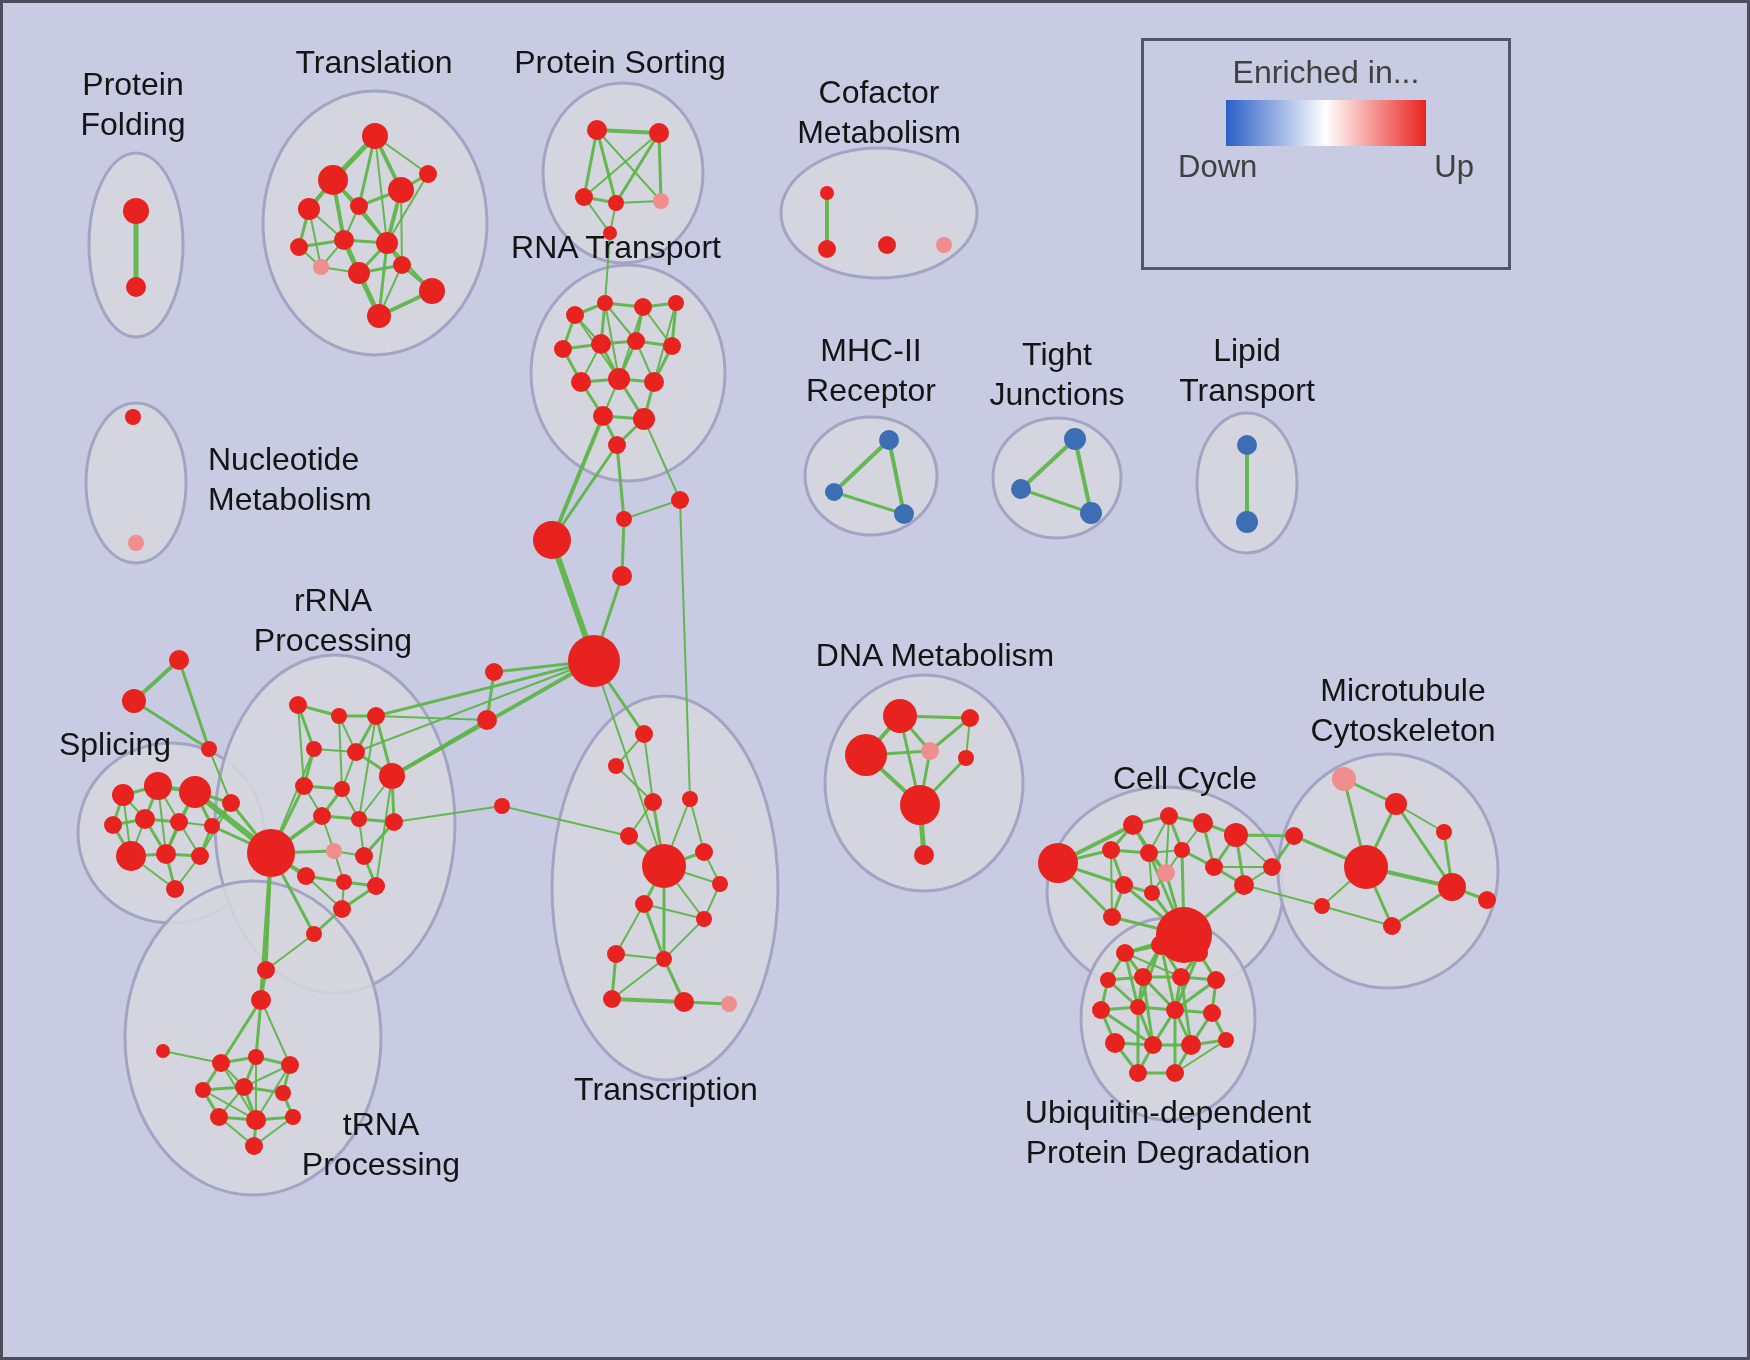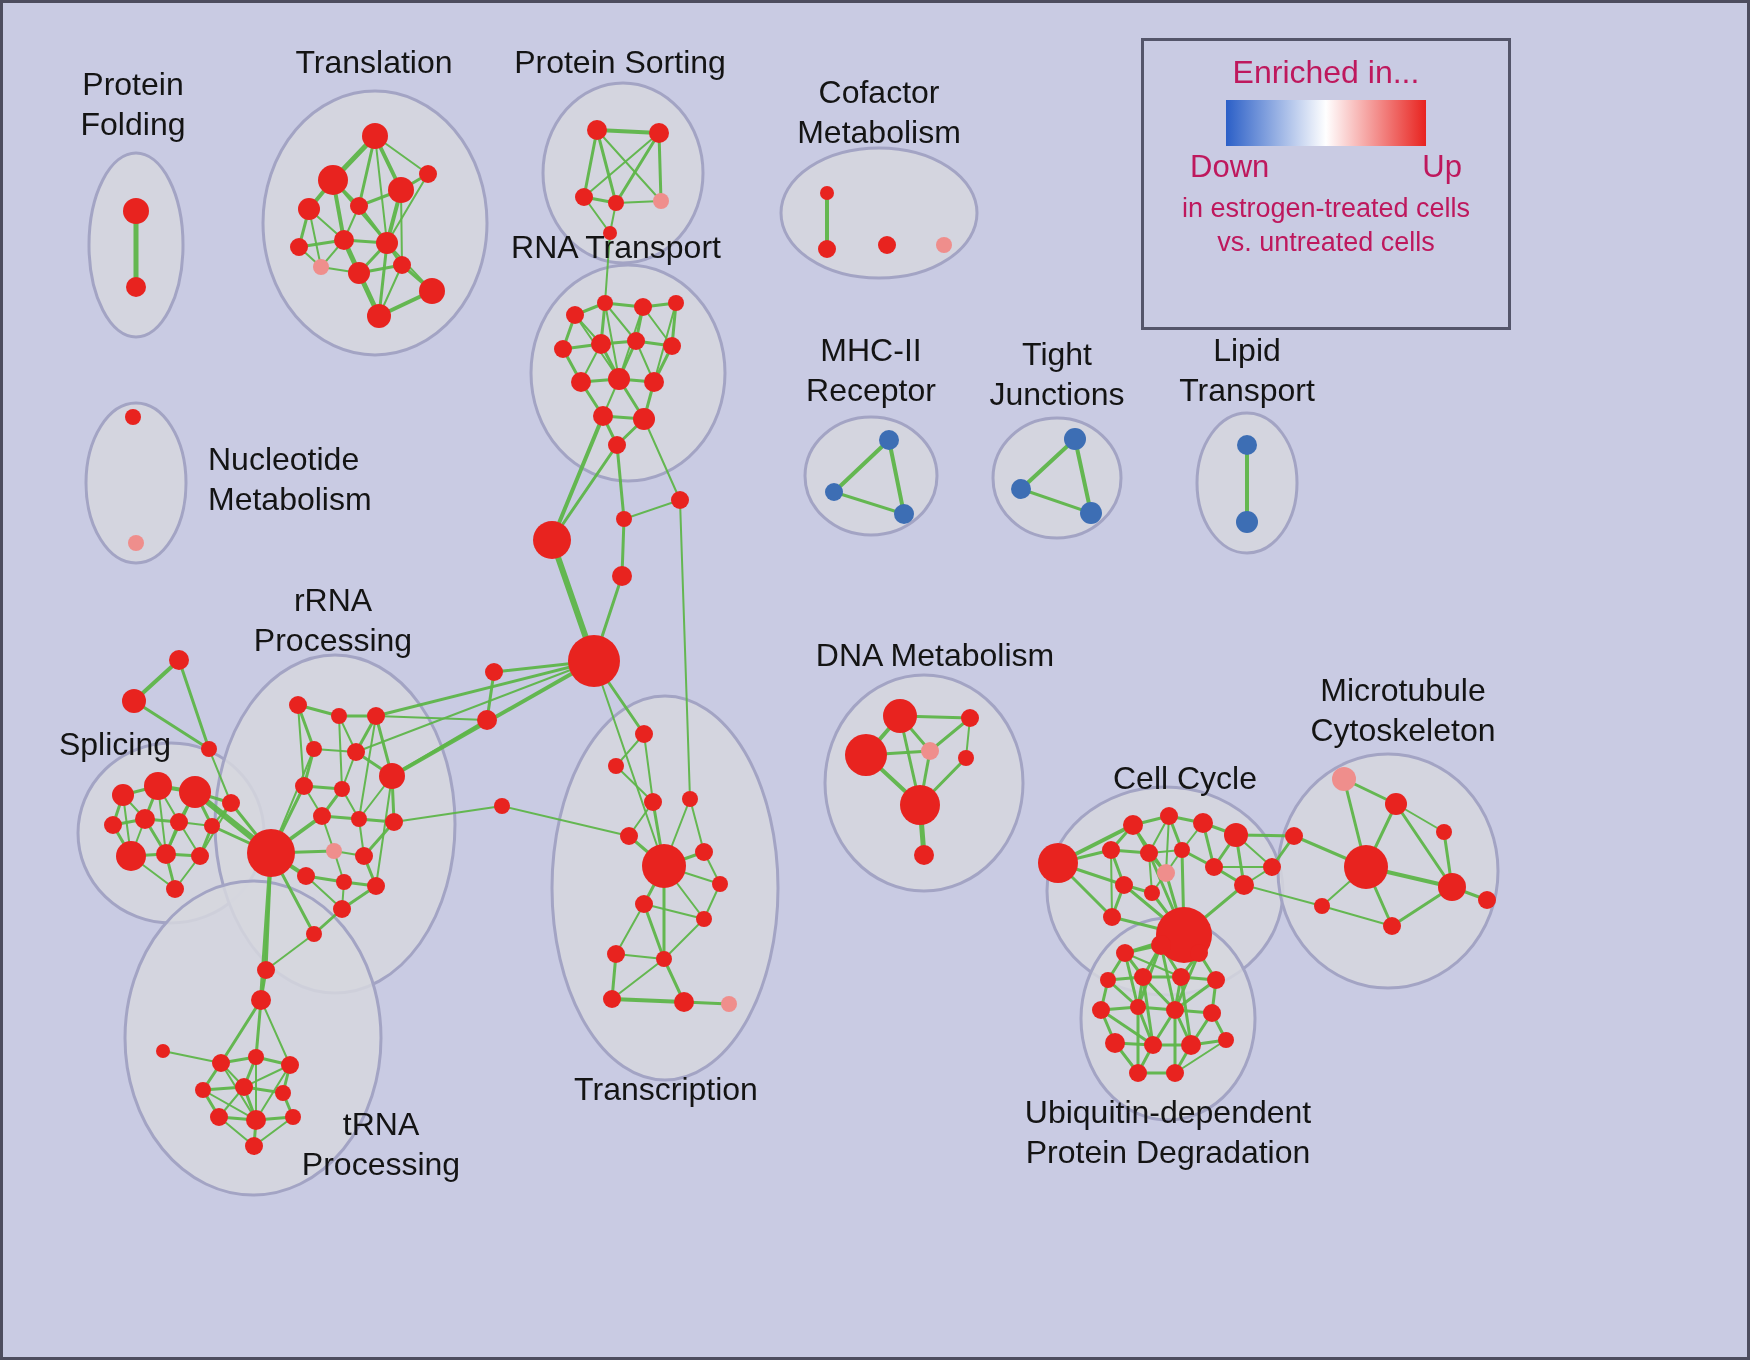--- a/index.html
+++ b/index.html
@@ -10,31 +10,31 @@
     box-sizing: border-box;
     border: 3px solid #404040;
     font-family: "Liberation Sans", sans-serif;
     overflow: hidden;
   }
   .figure svg { position: absolute; left: 0; top: 0; }
   .cluster-label { font-size: 32px; }
   .legend {
     position: absolute;
     left: 1138px; top: 35px;
-    width: 370px; height: 292px;
+    width: 370px; height: 232px;
     box-sizing: border-box;
     border: 3px solid #54556a;
     text-align: center;
-    color: #be185d;
+    color: #404040;
   }
   .legend-title { font-size: 32px; margin-top: 13px; }
   .legend-bar { width: 200px; height: 46px; margin: 9px auto 0 auto; }
   .legend-updown {
     display: flex; justify-content: space-between;
-    padding: 0 46px; font-size: 31px; margin-top: 3px;
+    padding: 0 34px; font-size: 31px; margin-top: 3px;
   }
   .legend-caption { font-size: 27px; margin-top: 7px; line-height: 1.25; }
 </style>
 </head>
 <body>
 
 <div class="figure" style="background: rgb(201, 203, 227); border-color: rgb(77, 77, 94);">
   <svg width="1750" height="1360" viewBox="0 0 1750 1360" xmlns="http://www.w3.org/2000/svg">
       <g>
         <ellipse cx="133" cy="242" rx="47" ry="92" fill="#d6d7de" fill-opacity="0.85" stroke="#a3a4c4" stroke-width="3"></ellipse>
@@ -600,18 +600,14 @@
       </g>
     </svg>
 
   <div class="legend">
     <div class="legend-title">Enriched in...</div>
     <div class="legend-bar" style="background: linear-gradient(to right, rgb(43, 95, 199), rgb(255, 255, 255), rgb(232, 35, 31));"></div>
     <div class="legend-updown">
       <span>Down</span>
       <span>Up</span>
     </div>
-    <div class="legend-caption">
-      <div>in estrogen-treated cells</div>
-      <div>vs. untreated cells</div>
-    </div>
   </div>
 </div>
 
 </body></html>

